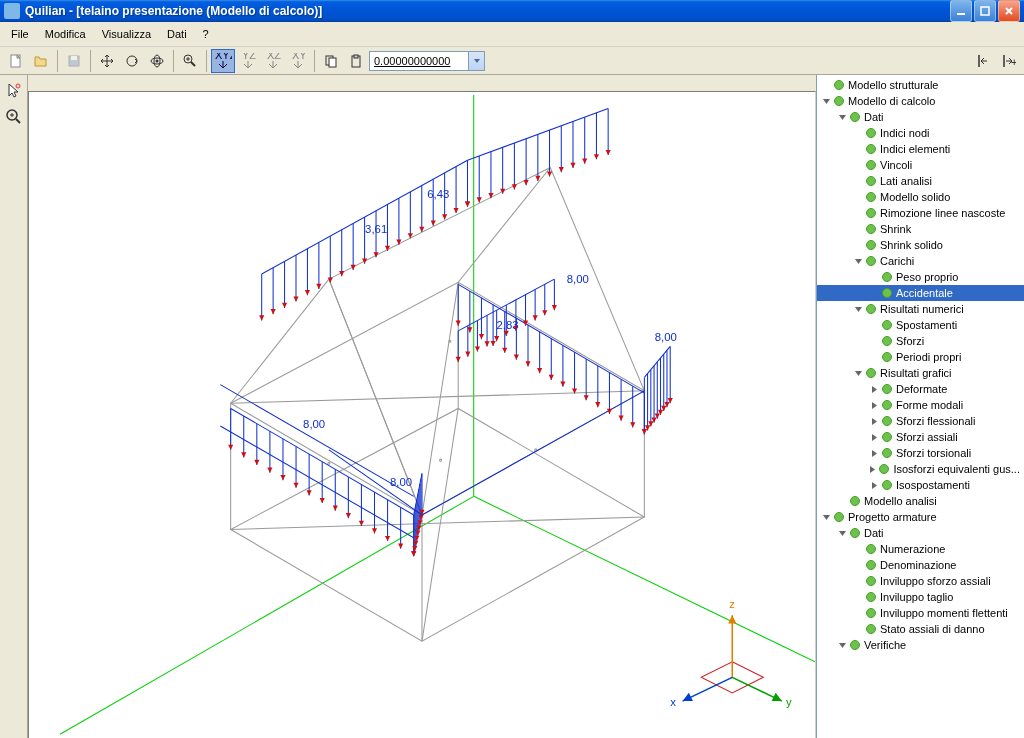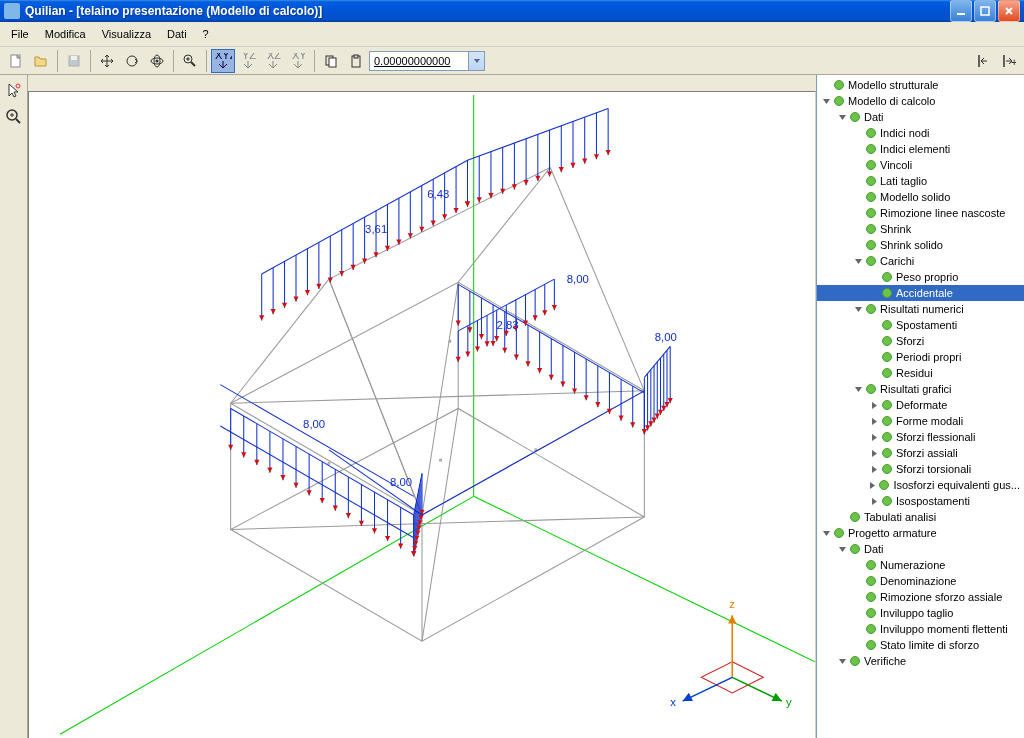--- a/index.html
+++ b/index.html
@@ -557,21 +557,21 @@
         <div class="tree-row">
           <span class="tree-indent" style="width: 36px;"></span>
           <span class="tree-toggle"></span>
           <span class="tree-bullet"></span>
           <span class="tree-label">Vincoli</span>
         </div>
         <div class="tree-row">
           <span class="tree-indent" style="width: 36px;"></span>
           <span class="tree-toggle"></span>
           <span class="tree-bullet"></span>
-          <span class="tree-label">Lati taglio</span>
+          <span class="tree-label">Lati analisi</span>
         </div>
         <div class="tree-row">
           <span class="tree-indent" style="width: 36px;"></span>
           <span class="tree-toggle"></span>
           <span class="tree-bullet"></span>
           <span class="tree-label">Modello solido</span>
         </div>
         <div class="tree-row">
           <span class="tree-indent" style="width: 36px;"></span>
           <span class="tree-toggle"></span>
@@ -634,26 +634,20 @@
           <span class="tree-bullet"></span>
           <span class="tree-label">Sforzi</span>
         </div>
         <div class="tree-row">
           <span class="tree-indent" style="width: 52px;"></span>
           <span class="tree-toggle"></span>
           <span class="tree-bullet"></span>
           <span class="tree-label">Periodi propri</span>
         </div>
         <div class="tree-row">
-          <span class="tree-indent" style="width: 52px;"></span>
-          <span class="tree-toggle"></span>
-          <span class="tree-bullet"></span>
-          <span class="tree-label">Residui</span>
-        </div>
-        <div class="tree-row">
           <span class="tree-indent" style="width: 36px;"></span>
           <span class="tree-toggle">
             <svg viewBox="0 0 9 9">
               <path d="M1 2 L8 2 L4.5 7 Z" fill="#666"></path>
             </svg>
           </span>
           <span class="tree-bullet"></span>
           <span class="tree-label">Risultati grafici</span>
         </div>
         <div class="tree-row">
@@ -723,21 +717,21 @@
               <path d="M2 1 L7 4.5 L2 8 Z" fill="#666"></path>
             </svg>
           </span>
           <span class="tree-bullet"></span>
           <span class="tree-label">Isospostamenti</span>
         </div>
         <div class="tree-row">
           <span class="tree-indent" style="width: 20px;"></span>
           <span class="tree-toggle"></span>
           <span class="tree-bullet"></span>
-          <span class="tree-label">Tabulati analisi</span>
+          <span class="tree-label">Modello analisi</span>
         </div>
         <div class="tree-row">
           <span class="tree-indent" style="width: 4px;"></span>
           <span class="tree-toggle">
             <svg viewBox="0 0 9 9">
               <path d="M1 2 L8 2 L4.5 7 Z" fill="#666"></path>
             </svg>
           </span>
           <span class="tree-bullet"></span>
           <span class="tree-label">Progetto armature</span>
@@ -761,39 +755,39 @@
         <div class="tree-row">
           <span class="tree-indent" style="width: 36px;"></span>
           <span class="tree-toggle"></span>
           <span class="tree-bullet"></span>
           <span class="tree-label">Denominazione</span>
         </div>
         <div class="tree-row">
           <span class="tree-indent" style="width: 36px;"></span>
           <span class="tree-toggle"></span>
           <span class="tree-bullet"></span>
-          <span class="tree-label">Rimozione sforzo assiale</span>
+          <span class="tree-label">Inviluppo sforzo assiali</span>
         </div>
         <div class="tree-row">
           <span class="tree-indent" style="width: 36px;"></span>
           <span class="tree-toggle"></span>
           <span class="tree-bullet"></span>
           <span class="tree-label">Inviluppo taglio</span>
         </div>
         <div class="tree-row">
           <span class="tree-indent" style="width: 36px;"></span>
           <span class="tree-toggle"></span>
           <span class="tree-bullet"></span>
           <span class="tree-label">Inviluppo momenti flettenti</span>
         </div>
         <div class="tree-row">
           <span class="tree-indent" style="width: 36px;"></span>
           <span class="tree-toggle"></span>
           <span class="tree-bullet"></span>
-          <span class="tree-label">Stato limite di sforzo</span>
+          <span class="tree-label">Stato assiali di danno</span>
         </div>
         <div class="tree-row">
           <span class="tree-indent" style="width: 20px;"></span>
           <span class="tree-toggle">
             <svg viewBox="0 0 9 9">
               <path d="M1 2 L8 2 L4.5 7 Z" fill="#666"></path>
             </svg>
           </span>
           <span class="tree-bullet"></span>
           <span class="tree-label">Verifiche</span>

